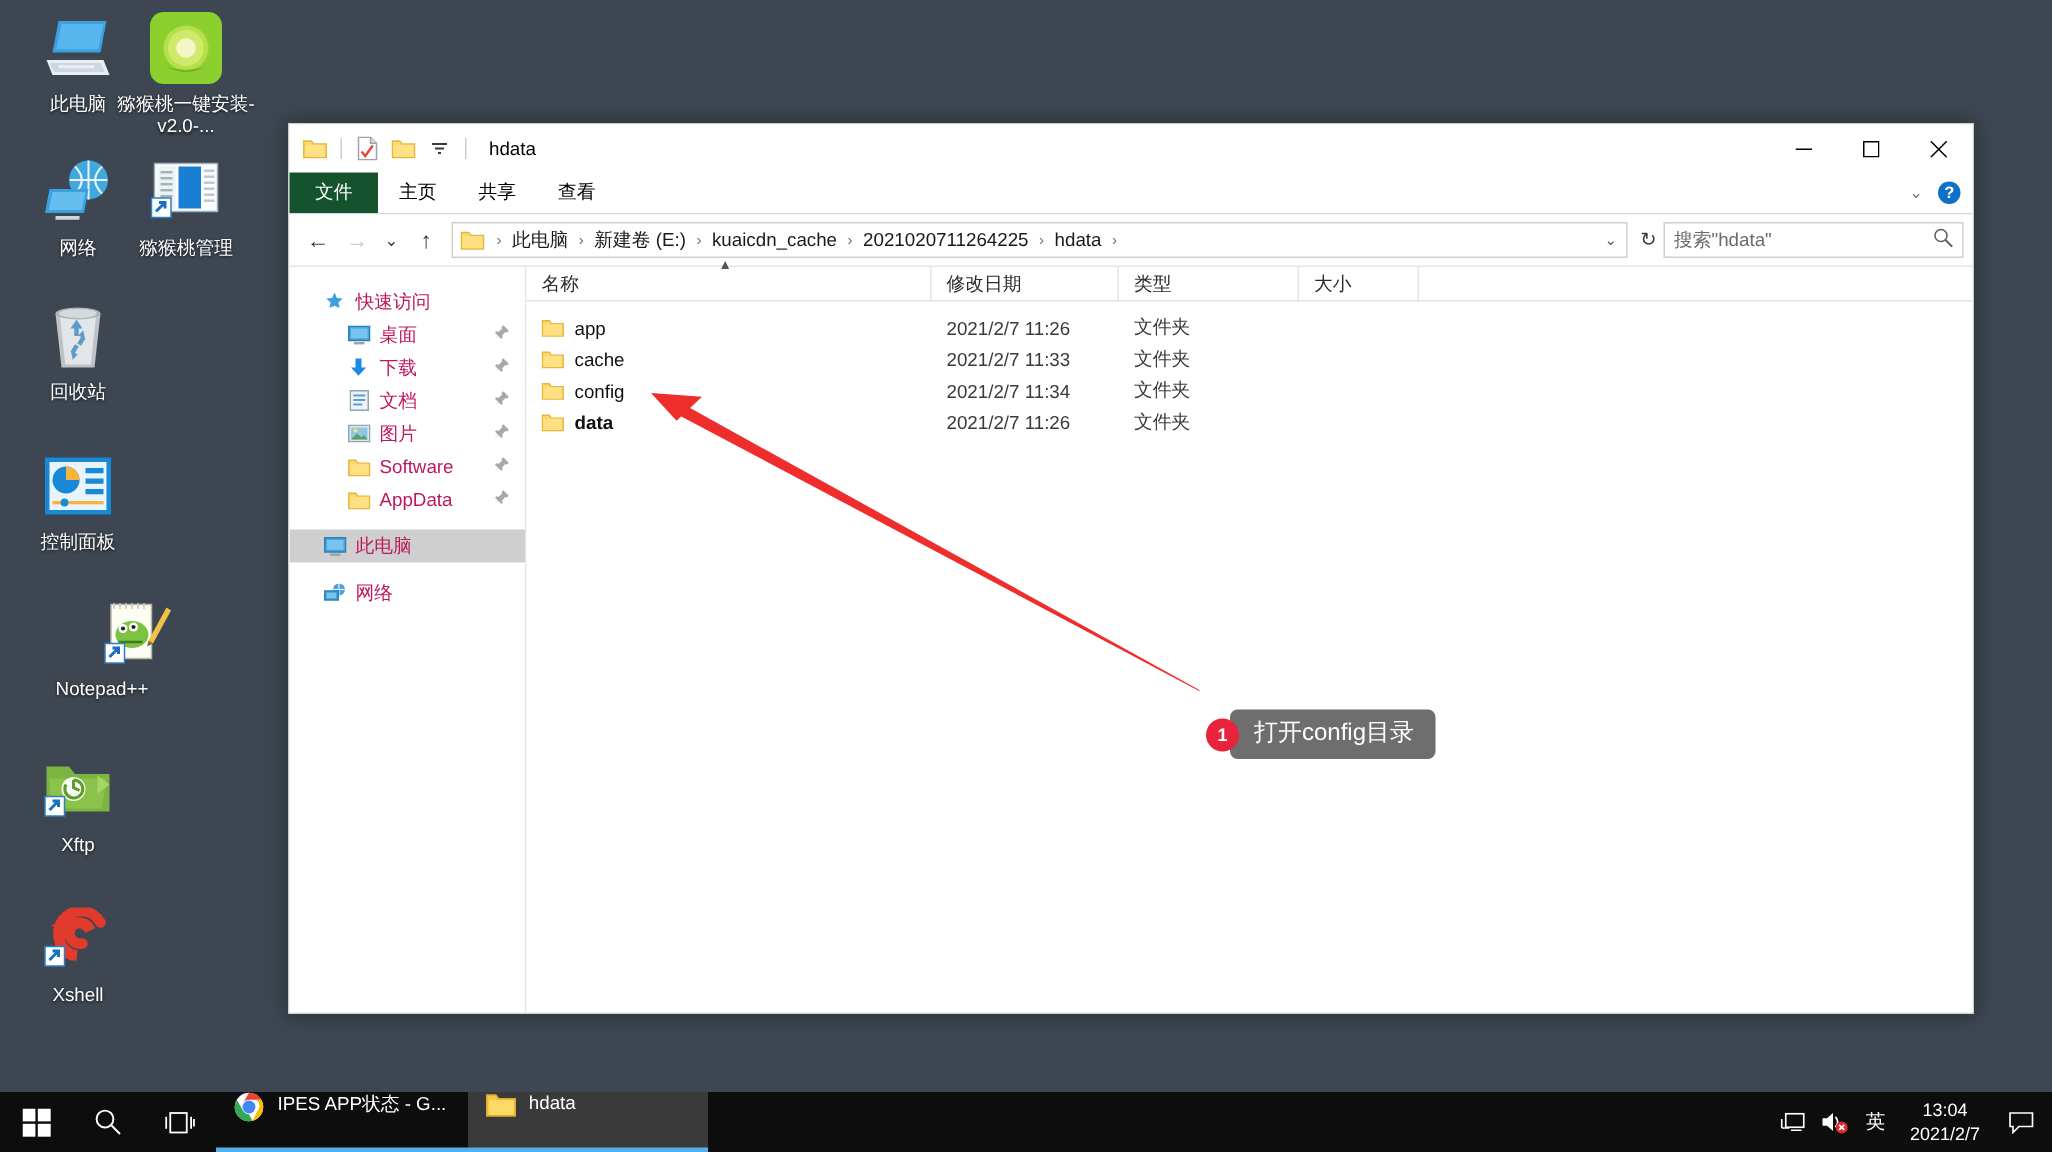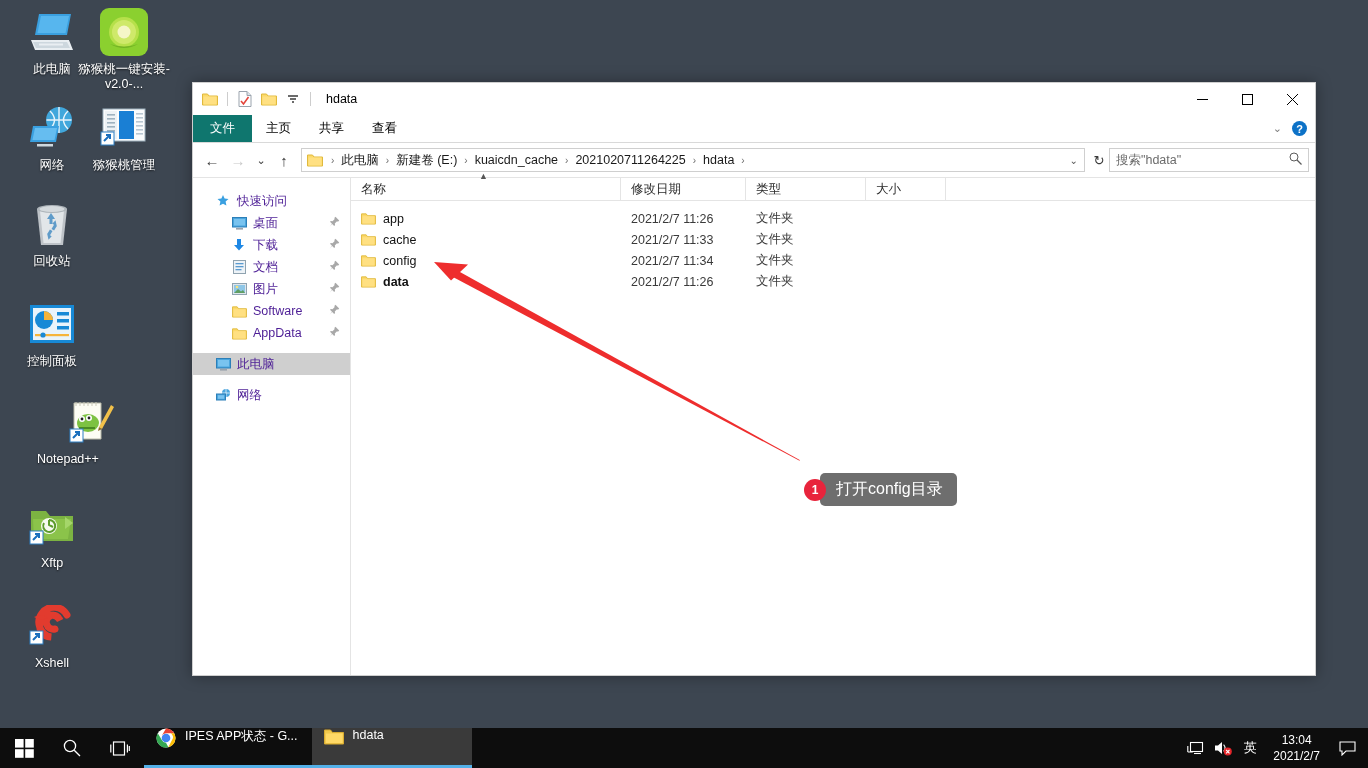--- a/index.html
+++ b/index.html
@@ -50,21 +50,21 @@
 
   
   .ribbon {
     height: 28px; display: flex; align-items: stretch;
     border-bottom: 1px solid #d9d9d9; background: #fff; flex: 0 0 28px;
   }
   .rb-tab {
     font-size: 12.5px; color: #000;
     display: flex; align-items: center; padding: 0 14px;
   }
-  .rb-tab.file { background: #0f766e; color: #fff; font-weight: normal; padding: 0 17px; font-family: Liberation Serif, serif; }
+  .rb-tab.file { background: #14532d; color: #fff; font-weight: normal; padding: 0 17px; font-family: Liberation Serif, serif; }
   .ribbon-right { margin-left: auto; display: flex; align-items: center; gap: 10px; padding-right: 8px; }
   .help-btn {
     width: 15px; height: 15px; border-radius: 50%;
     background: #0d72c7; color: #fff; font-size: 11px; font-weight: bold;
     display: flex; align-items: center; justify-content: center;
   }
 
   
   .addrrow {
     height: 30px; display: flex; align-items: center; gap: 0;
@@ -94,21 +94,21 @@
   .searchbox .ph { flex: 1; }
 
   
   .wbody { flex: 1 1 auto; display: flex; min-height: 0; border-top: 1px solid #e4e4e4; }
   .navpane {
     width: 158px; flex: 0 0 158px; background: #fff;
     border-right: 1px solid #e4e4e4; padding-top: 12px; overflow: hidden;
   }
   .nav-item {
     height: 22px; display: flex; align-items: center;
-    font-size: 12.5px; color: #4c1d95; padding-right: 10px; position: relative;
+    font-size: 12.5px; color: #be185d; padding-right: 10px; position: relative;
   }
   .nav-item .ico { width: 16px; height: 16px; margin-right: 6px; display:flex; align-items:center; justify-content:center; flex:0 0 16px;}
   .nav-item.lvl0 { padding-left: 22px; }
   .nav-item.lvl1 { padding-left: 38px; }
   .nav-item.selected { background: #cfcfcf; }
   .nav-item .pin { margin-left: auto; opacity: .65; }
   .nav-gap { height: 9px; }
 
   .listpane { flex: 1 1 auto; display: flex; flex-direction: column; min-width: 0; background: #fff; position: relative; }
   .colhdr {

